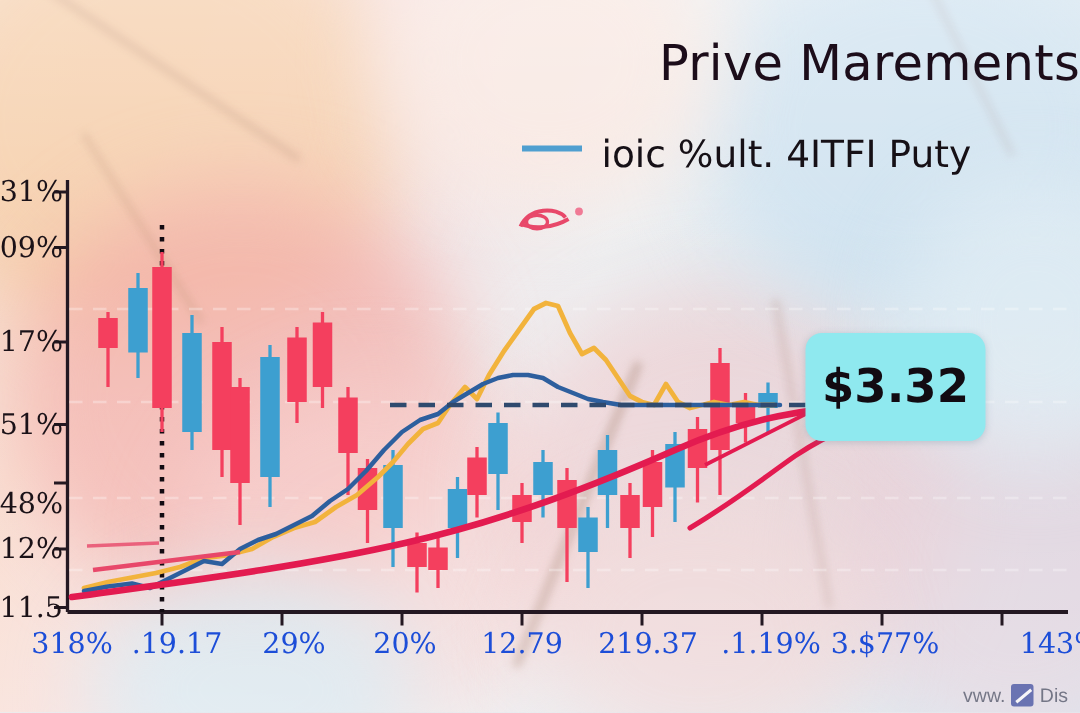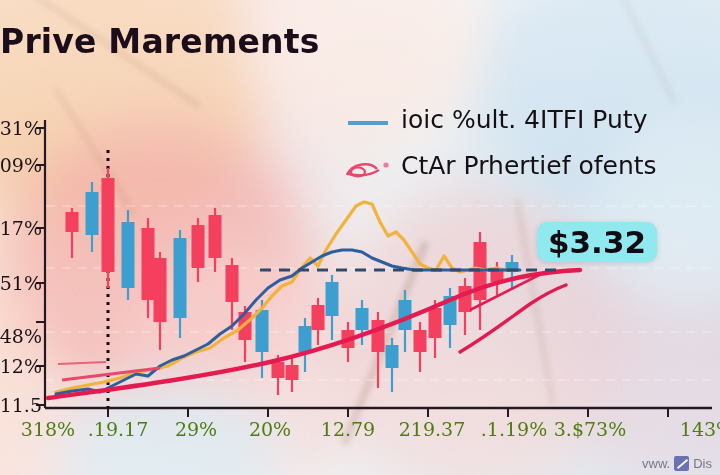--- a/index.html
+++ b/index.html
@@ -31,45 +31,45 @@
   .br2{left:20px;top:150px;width:150px;height:4px;transform:rotate(58deg);}
   .br3{left:275px;top:340px;width:220px;height:6px;transform:rotate(-68deg);
        background:rgba(168,136,120,.45);}
   .br4{left:430px;top:300px;width:210px;height:5px;transform:rotate(80deg);
        background:rgba(180,150,140,.32);}
   .br5{left:560px;top:30px;width:160px;height:4px;transform:rotate(64deg);
        background:rgba(170,150,150,.28);}
   .sheen{position:absolute;inset:0;background:linear-gradient(180deg,rgba(255,255,255,.26),rgba(255,255,255,0) 38%,rgba(255,255,255,.10) 75%,rgba(255,255,255,.22));}
 
   
-  .title{position:absolute;left:0;right:0;top:22px;text-align:left;
-    font-size:33px;font-weight:700;color:#1c0d1a;letter-spacing:.2px;
+  .title{position:absolute;left:0;right:0;top:22px;text-align:right;
+    font-size:33px;font-weight:400;color:#1c0d1a;letter-spacing:.2px;
     font-family:"DejaVu Sans", sans-serif;}
 
   
   .legend{position:absolute;left:345px;top:88px;}
-  .legend-row{display:flex;align-items:flex-end;height:46px;}
+  .legend-row{display:flex;align-items:flex-start;height:46px;}
   .lg-mark{width:46px;height:22px;position:relative;flex:none;margin-right:10px;}
   .lg-text{font-size:25px;color:#161016;white-space:nowrap;
     font-family:"DejaVu Sans", sans-serif;}
 
   
-  .badge{position:absolute;left:537px;top:222px;width:120px;height:40px;
+  .badge{position:absolute;left:537px;top:222px;width:120px;height:72px;
     background:#8fe9ef;border-radius:11px;
     display:flex;align-items:center;justify-content:center;
     box-shadow:0 1px 5px rgba(80,120,140,.25);}
   .badge span{font-size:31px;font-weight:700;color:#120b12;
     font-family:"DejaVu Sans", sans-serif;}
 
   
   .ylab{position:absolute;right:0;font-size:19px;color:#1b1218;
     white-space:nowrap;text-align:right;font-family:"DejaVu Serif", serif;}
   .ylabs{position:absolute;left:-16px;top:0;width:58px;height:475px;}
   .xlabs{position:absolute;left:0;top:418px;width:720px;height:34px;}
-  .xlab{position:absolute;font-size:19px;color:#4d7c0f;white-space:nowrap;
+  .xlab{position:absolute;font-size:19px;color:#1d4ed8;white-space:nowrap;
     transform:translateX(-50%);font-family:"DejaVu Serif", serif;}
 
   
   .wm{position:absolute;right:8px;bottom:4px;display:flex;align-items:center;
     gap:4px;opacity:.72;}
   .wm-t{font-size:13px;color:#4a4f62;font-family:"Liberation Sans",sans-serif;}
   .wm-sq{width:15px;height:15px;background:#3b4a9e;border-radius:2px;
     position:relative;overflow:hidden;flex:none;}
   .wm-sq:after{content:"";position:absolute;left:2px;top:7px;width:13px;height:2px;
     background:#fff;transform:rotate(-40deg);}
@@ -112,21 +112,20 @@
     </div>
     <div class="legend-row">
       <span class="lg-mark">
         <svg width="46" height="22" viewBox="0 0 46 22">
           <path d="M2 17 C8 4, 26 4, 32 11" stroke="#e8486a" stroke-width="2.6" fill="none"></path>
           <path d="M2 15 C10 19, 24 18, 34 12" stroke="#e8486a" stroke-width="2.6" fill="none"></path>
           <ellipse cx="13" cy="14" rx="7" ry="4.5" stroke="#e8486a" stroke-width="2.2" fill="none"></ellipse>
           <circle cx="41" cy="7" r="2.6" fill="#f07a95"></circle>
         </svg>
       </span>
-      <span class="lg-text">CtAr Prhertief ofents</span>
     </div>
   </div>
 
   <svg width="720" height="475" style="position:absolute;left:0;top:0">
 
     <g>
       <line x1="45" y1="120" x2="45" y2="408" stroke="#241822" stroke-width="2.2"></line>
       <line x1="45" y1="408" x2="712" y2="408" stroke="#241822" stroke-width="2.6"></line>
 
       <line x1="36" y1="128" x2="45" y2="128" stroke="#241822" stroke-width="2"></line>
@@ -259,21 +258,21 @@
   </div>
 
   <div class="xlabs">
     <div class="xlab" style="left:48px">318%</div>
     <div class="xlab" style="left:118px">.19.17</div>
     <div class="xlab" style="left:196px">29%</div>
     <div class="xlab" style="left:270px">20%</div>
     <div class="xlab" style="left:348px">12.79</div>
     <div class="xlab" style="left:432px">219.37</div>
     <div class="xlab" style="left:514px">.1.19%</div>
-    <div class="xlab" style="left:590px">3.$73%</div>
+    <div class="xlab" style="left:590px">3.$77%</div>
     <div class="xlab" style="left:707px">143%</div>
   </div>
 
   <div class="wm">
     <span class="wm-t">vww.</span>
     <span class="wm-sq"></span>
     <span class="wm-t">Dis</span>
   </div>
 
 </div>

